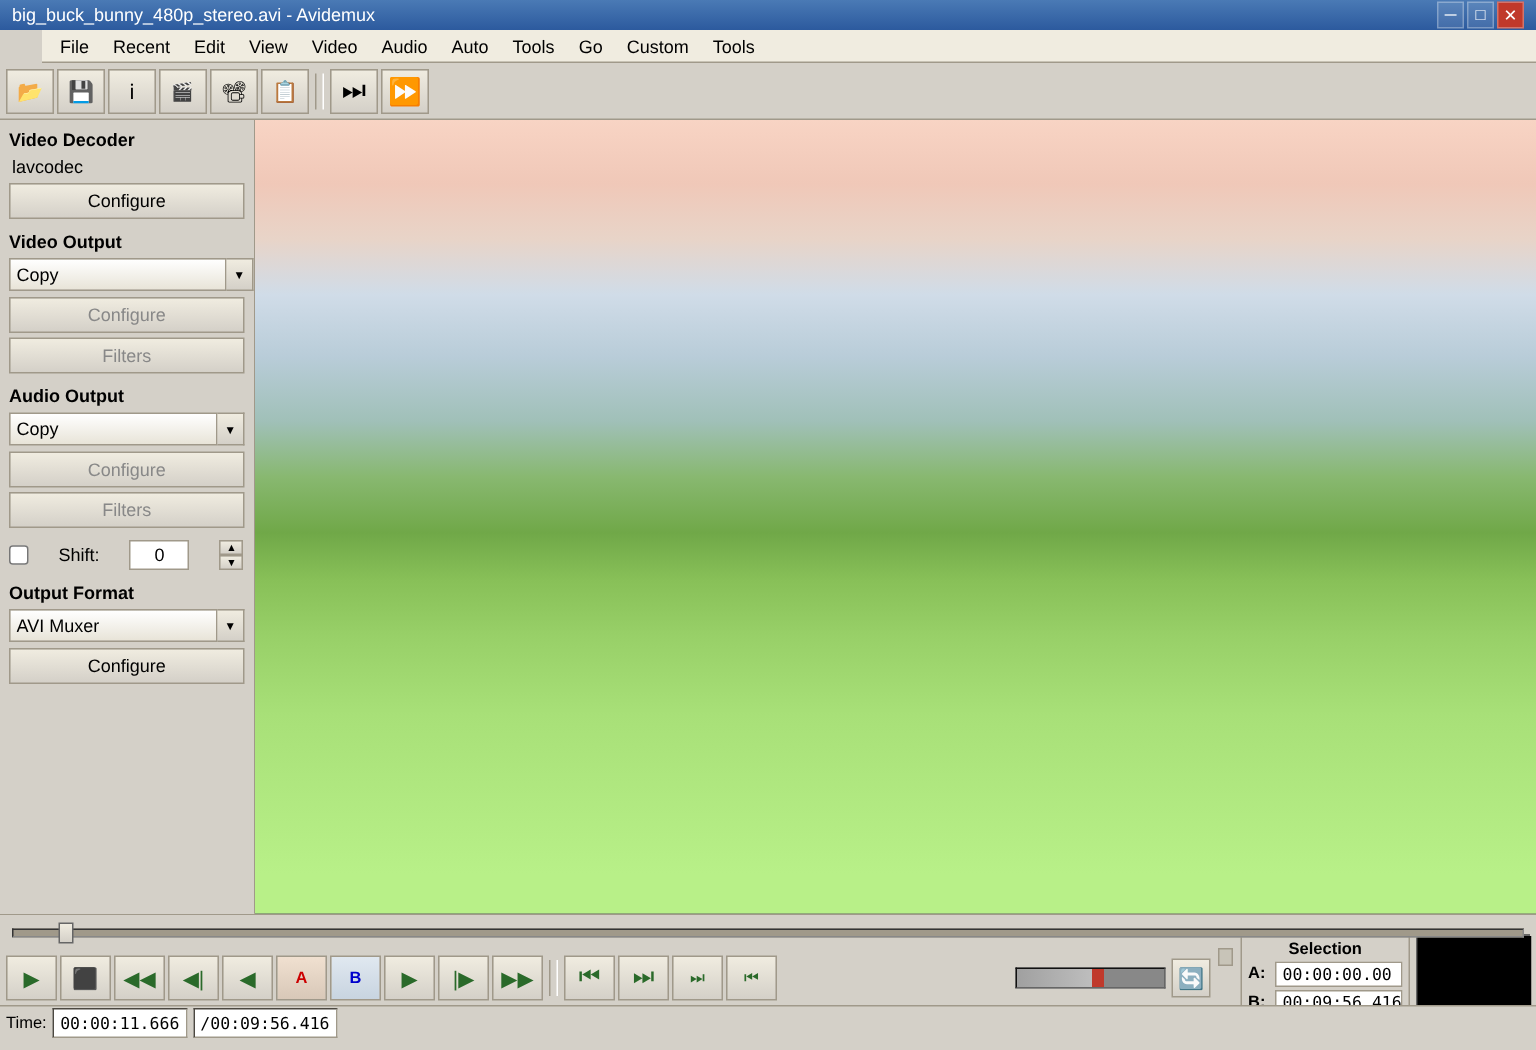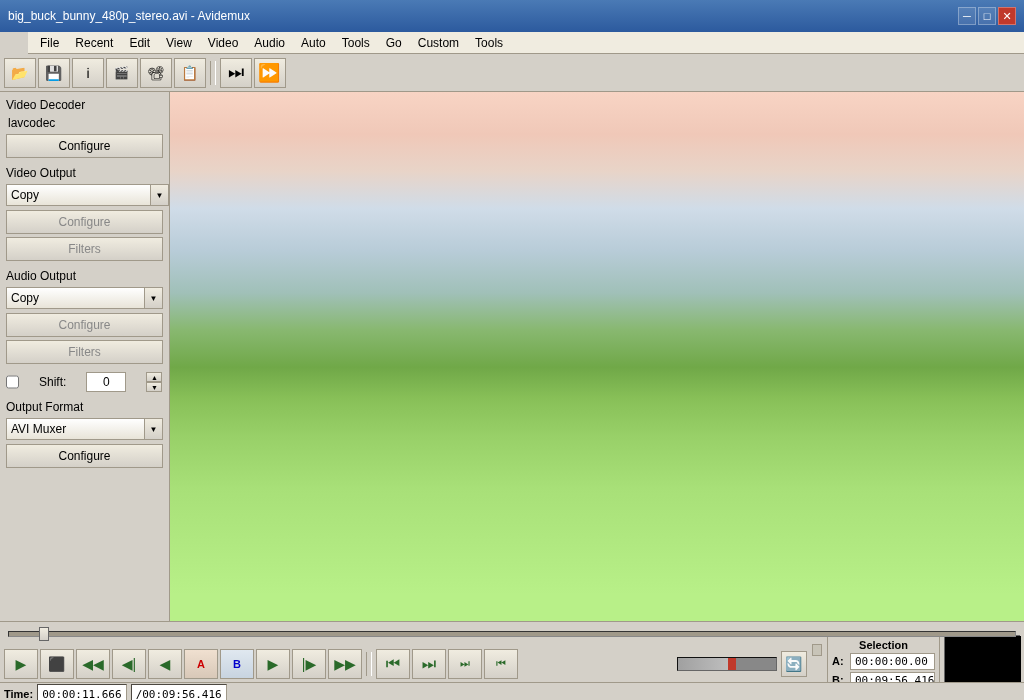--- a/index.html
+++ b/index.html
@@ -8,21 +8,21 @@
       font-size: 12px;
       background: #d4d0c8;
       width: 1024px;
       height: 700px;
       overflow: hidden;
     }
     
     #title-bar {
       background: linear-gradient(to bottom, #4a7ab5, #2c5a9e);
       color: white;
-      height: 32px;
+      height: 20px;
       display: flex;
       align-items: center;
       justify-content: space-between;
       padding: 0 8px;
       user-select: none;
     }
     #title-buttons {
       display: flex;
       gap: 2px;
     }
@@ -95,21 +95,21 @@
     
     #left-panel {
       width: 170px;
       background: #d4d0c8;
       border-right: 1px solid #a0998a;
       padding: 6px;
       overflow-y: auto;
       flex-shrink: 0;
     }
     .section-title {
-      font-weight: normal;
+      font-weight: bold;
       font-size: 12px;
       color: #000;
       margin-bottom: 4px;
     }
     .section-value {
       font-size: 12px;
       color: #000;
       margin-bottom: 4px;
       padding-left: 2px;
     }
@@ -404,21 +404,21 @@
       border: 1px inset #a0998a;
       height: 20px;
       padding: 0 4px;
       display: flex;
       align-items: center;
       font-size: 11px;
       font-family: monospace;
     }
     .status-label {
       font-size: 11px;
-      font-weight: bold;
+      font-weight: normal;
     }
   </style>
 </head>
 <body>
 
 <div id="title-bar">
   <span>big_buck_bunny_480p_stereo.avi - Avidemux</span>
   <div id="title-buttons">
     <div class="title-btn">─</div>
     <div class="title-btn">□</div>

